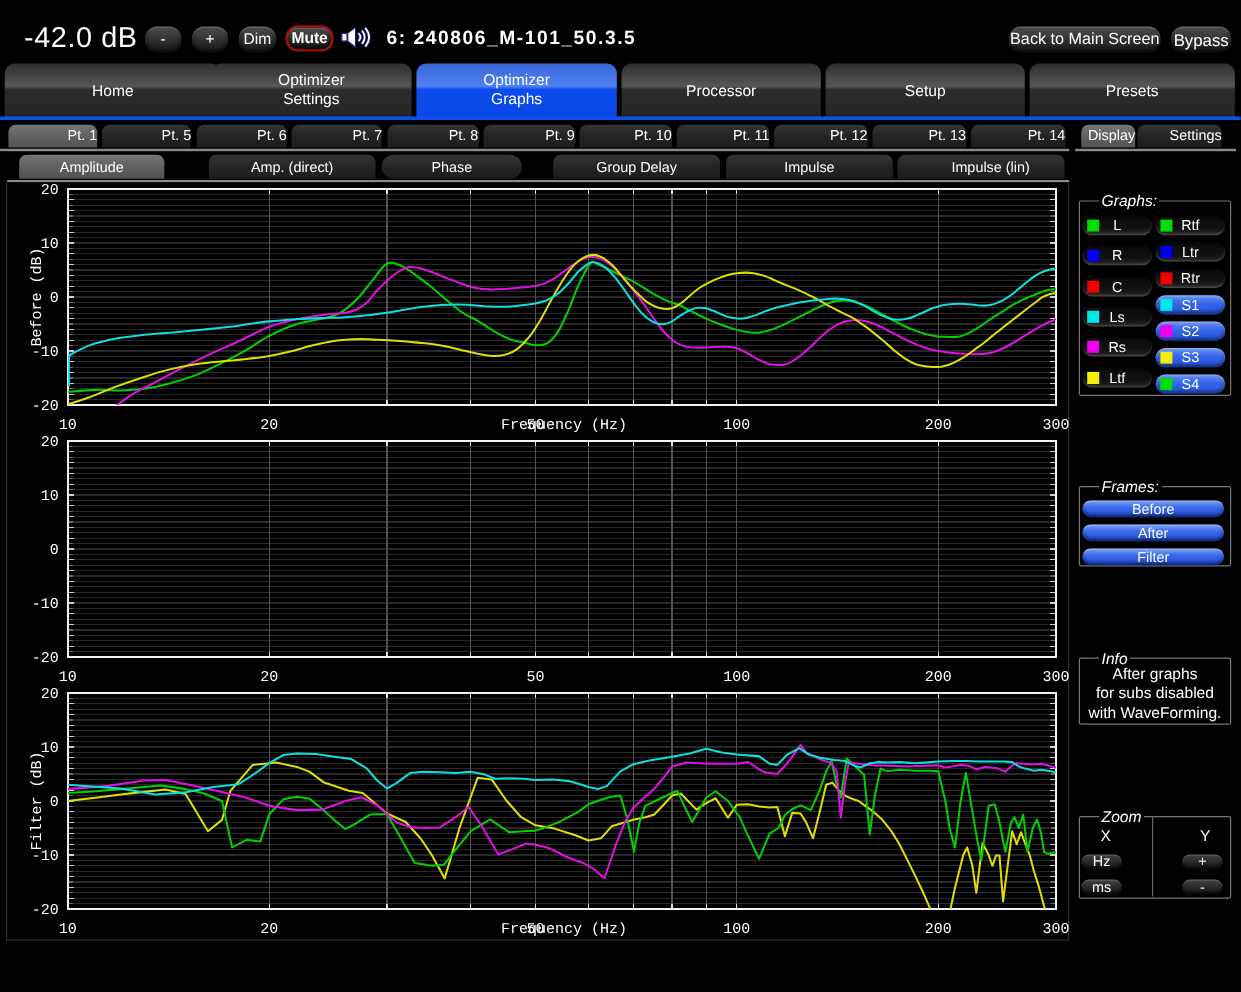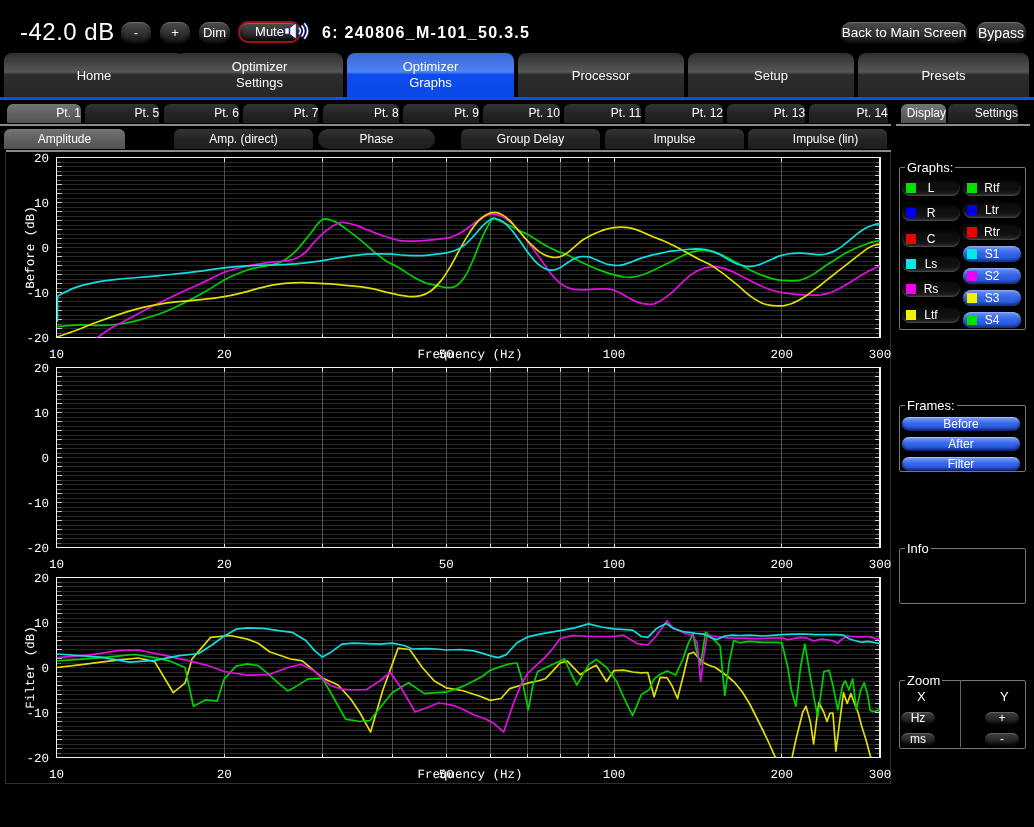--- a/index.html
+++ b/index.html
@@ -45,21 +45,21 @@
     background:linear-gradient(180deg,#343434 0%,#232323 55%,#1d1d1d 100%);
     font-size:12px; color:#fff; line-height:20px;
   }
   .atab.sel { background:linear-gradient(180deg,#757575 0%,#5f5f5f 55%,#525252 100%); }
 
   
   .gpanel { left:5px; top:152px; width:886px; height:632px; border:1px solid #2f2f2f; border-top:none; background:#000; }
 
   
   fieldset.fs { position:absolute; border:1px solid #777; border-radius:2px; background:transparent; }
-  fieldset.fs legend { font-size:13px; color:#fff; padding:0 2px; margin-left:5px; }
+  fieldset.fs legend { font-size:13px; color:#fff; padding:0 2px; margin-left:16px;font-style:italic; }
 
   
   .lbtn {
     position:absolute; width:58px; height:16px; border-radius:8px; color:#fff;
     background:linear-gradient(180deg,#0c0c0c 0%,#101010 60%,#262626 100%);
     box-shadow:inset 0 -1px 2px rgba(255,255,255,.22), inset 0 1px 2px rgba(0,0,0,.9);
     font-size:12px; text-align:center; line-height:16px;
   }
   .lbtn.on {
     background:linear-gradient(180deg,#6792f2 0%,#3565e8 45%,#2353d8 100%);
@@ -81,21 +81,21 @@
   }
   .info { font-size:13px; color:#fff; text-align:center; line-height:15.8px; }
 </style>
 </head>
 <body>
 
 <div class="abs voldb">-42.0&nbsp;dB</div>
 <div class="abs tbtn" style="left:121px;top:22px;width:30px;">-</div>
 <div class="abs tbtn" style="left:160px;top:22px;width:30px;">+</div>
 <div class="abs tbtn" style="left:199px;top:22px;width:31px;">Dim</div>
-<div class="abs tbtn muted" style="left:238px;top:21px;width:63px;">Mute</div>
+<div class="abs tbtn muted" style="left:238px;top:21px;width:40px;font-weight:bold;">Mute</div>
 <svg class="abs" style="left:284px;top:22px" width="25" height="18" viewBox="0 0 25 18">
   <g stroke="#16247a" stroke-width="1" fill="#fff">
     <rect x="0.8" y="5.8" width="4.4" height="6.4"></rect>
     <path d="M5.8 5.6 L12.3 0.7 L12.3 17.3 L5.8 12.4 Z"></path>
   </g>
   <g fill="none" stroke-linecap="round">
     <path d="M15.2 6.3 q2.4 2.7 0 5.4" stroke="#16247a" stroke-width="3"></path>
     <path d="M18.0 4.0 q3.8 5 0 10" stroke="#16247a" stroke-width="3"></path>
     <path d="M20.8 1.8 q5.6 7.2 0 14.4" stroke="#16247a" stroke-width="3"></path>
     <path d="M15.2 6.3 q2.4 2.7 0 5.4" stroke="#fff" stroke-width="1.5"></path>
@@ -137,21 +137,21 @@
 <div class="abs ptab" style="left:564.1px;width:77.2px;">Pt. 11</div>
 <div class="abs ptab" style="left:645.4px;width:77.6px;">Pt. 12</div>
 <div class="abs ptab" style="left:727.1px;width:78.0px;">Pt. 13</div>
 <div class="abs ptab" style="left:809.3px;width:78.5px;">Pt. 14</div>
 <div class="abs underl" style="left:0;top:123.5px;width:891px;"></div>
 <div class="abs underl" style="left:896px;top:123.5px;width:134px;"></div>
 
 <div class="abs ptab sel" style="left:901px;width:45px;">Display</div>
 <div class="abs ptab" style="left:948px;width:70px;">Settings</div>
 
-<div class="abs atab sel" style="left:4px;width:121px;">Amplitude</div>
+<div class="abs atab sel" style="left:16px;width:121px;">Amplitude</div>
 <div class="abs atab" style="left:174px;width:139px;">Amp. (direct)</div>
 <div class="abs atab" style="left:318px;width:117px;border-radius:10px;">Phase</div>
 <div class="abs atab" style="left:461px;width:139px;">Group Delay</div>
 <div class="abs atab" style="left:605px;width:139px;">Impulse</div>
 <div class="abs atab" style="left:748px;width:139px;padding-left:16px;">Impulse (lin)</div>
 <div class="abs underl" style="left:6px;top:150px;width:885px;"></div>
 
 <div class="abs gpanel"></div>
 <svg width="891" height="675" viewBox="0 152 891 675" style="position:absolute;left:0;top:152px" shape-rendering="crispEdges">
 <line x1="56.5" y1="162.0" x2="880.0" y2="162.0" stroke="#282828" stroke-width="1"></line>
@@ -675,20 +675,21 @@
 
 <fieldset class="fs" style="left:899px;top:398px;width:127px;height:74px;">
 <legend>Frames:</legend>
 <div class="fbtn" style="top:4px;">Before</div>
 <div class="fbtn" style="top:24px;">After</div>
 <div class="fbtn" style="top:44px;">Filter</div>
 </fieldset>
 
 <fieldset class="fs" style="left:899px;top:541px;width:127px;height:63px;">
 <legend>Info</legend>
+<div class="info" style="margin-top:-2px;">After graphs<br>for subs disabled<br>with WaveForming.</div>
 </fieldset>
 
 <fieldset class="fs" style="left:899px;top:673px;width:127px;height:76px;">
 <legend>Zoom</legend>
 <div style="position:absolute;left:60px;top:-8px;width:1px;height:67px;background:#666;"></div>
 <div class="abs" style="left:17px;top:1px;font-size:13px;">X</div>
 <div class="abs" style="left:100px;top:1px;font-size:13px;">Y</div>
 <div class="zbtn" style="left:1px;top:24px;">Hz</div>
 <div class="zbtn" style="left:1px;top:45px;">ms</div>
 <div class="zbtn" style="left:85px;top:24px;">+</div>

